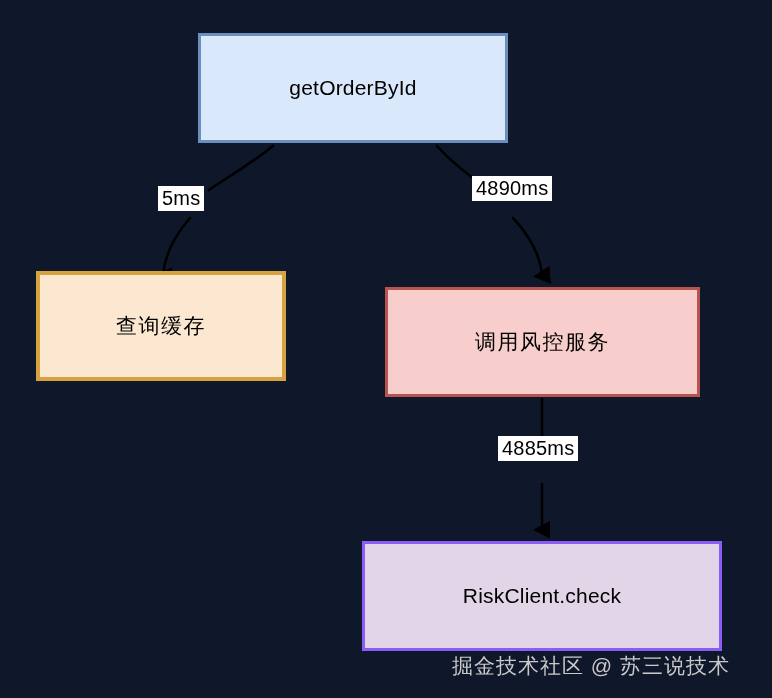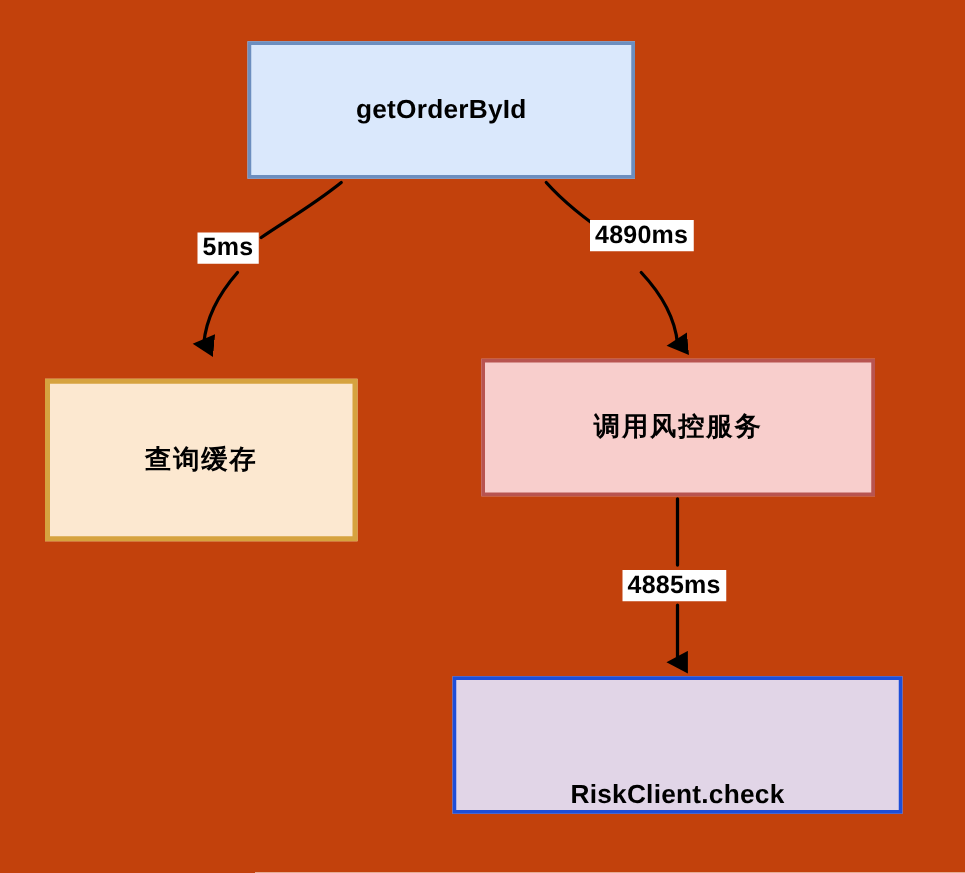--- a/index.html
+++ b/index.html
@@ -7,23 +7,22 @@
     padding: 0;
     background: #ffffff;
   }
   body {
     font-family: "Liberation Sans", "DejaVu Sans", sans-serif;
   }
   #canvas {
     position: relative;
     width: 772px;
     height: 698px;
-    background: #c2410c;
+    background: #0f172a;
     overflow: hidden;
-    font-weight: bold;
   }
   #diagram-svg {
     position: absolute;
     left: 0;
     top: 0;
     width: 772px;
     height: 698px;
   }
   .node {
     position: absolute;
@@ -47,42 +46,41 @@
   #node-get-order {
     left: 198px;
     top: 33px;
     width: 310px;
     height: 110px;
     background: #dae8fc;
     border: 3px solid #6c8ebf;
   }
   #node-query-cache {
     left: 36px;
-    top: 303px;
+    top: 271px;
     width: 250px;
-    height: 130px;
+    height: 110px;
     background: #fce8d0;
     border: 4px solid #d6a33f;
   }
   #node-risk-service {
     left: 385px;
     top: 287px;
     width: 315px;
     height: 110px;
     background: #f8cecc;
     border: 3px solid #b85450;
   }
   #node-risk-client {
     left: 362px;
     top: 541px;
     width: 360px;
     height: 110px;
     background: #e1d5e7;
-    border: 3px solid #1d4ed8;
-    align-items: flex-end;
+    border: 3px solid #8b5cf6;
   }
 
   .edge-label {
     position: absolute;
     font-size: 20px;
     color: #000000;
     background: #ffffff;
     padding: 1px 4px;
     white-space: nowrap;
     letter-spacing: 0.2px;
@@ -90,21 +88,21 @@
   #edge-label-cache {
     left: 158px;
     top: 186px;
   }
   #edge-label-risk {
     left: 472px;
     top: 176px;
   }
   #edge-label-client {
     left: 498px;
-    top: 456px;
+    top: 436px;
   }
 
   #watermark {
     position: absolute;
     left: 452px;
     top: 652px;
     font-size: 21px;
     color: #c9c9c9;
     letter-spacing: 1px;
     white-space: nowrap;
@@ -147,14 +145,15 @@
   <div class="node" id="node-risk-client">
     <span class="node-label">RiskClient.check</span>
   </div>
 
   <div class="edge-label" id="edge-label-cache">5ms</div>
 
   <div class="edge-label" id="edge-label-risk">4890ms</div>
 
   <div class="edge-label" id="edge-label-client">4885ms</div>
 
+  <div id="watermark">掘金技术社区 @ 苏三说技术</div>
 
 </div>
 
 </body></html>

